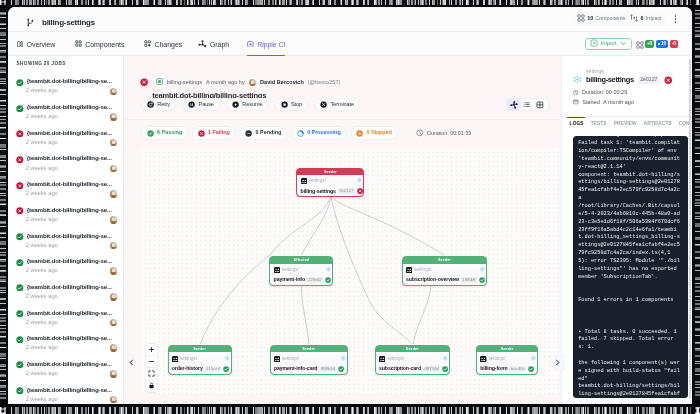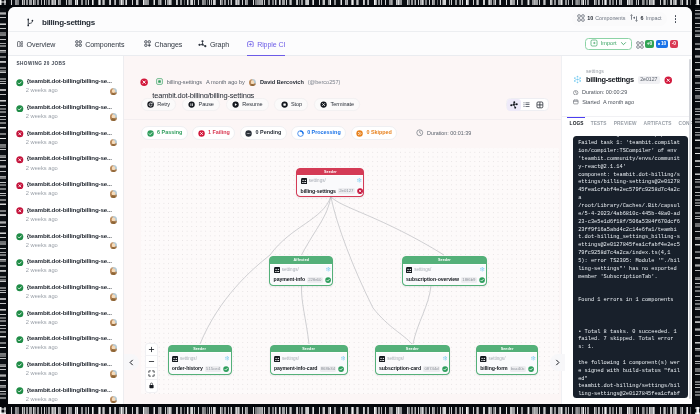--- a/index.html
+++ b/index.html
@@ -86,21 +86,21 @@
          linear-gradient(150deg,#d2a677 0%,#c08f5e 48%,#8e6438 100%);}
   .avatar::after{content:"";position:absolute;left:1.7px;top:5px;width:4.2px;height:3.6px;
        border-radius:50% 50% 0 0;background:#74501e;opacity:.6;}
   .avatar::before{content:"";position:absolute;left:2.5px;top:2.2px;width:2.7px;height:2.8px;
        border-radius:46%;background:#f6dcba;z-index:2;}
 
   
   .main{position:absolute;left:116px;top:49px;width:437.4px;height:348px;background:#fcf6f6;}
   .runhead{position:absolute;left:0;top:0;width:437.4px;height:50px;background:transparent;}
   .runtitle{position:absolute;left:16.4px;top:8px;display:flex;align-items:center;gap:3.6px;}
-  .runtitle .t{font-size:7.5px;font-weight:400;color:#1f252e;letter-spacing:-.18px;line-height:1;margin-top:28px;}
+  .runtitle .t{font-size:7.5px;font-weight:700;color:#1f252e;letter-spacing:-.18px;line-height:1;margin-top:28px;}
   .runsub{position:absolute;left:31.9px;top:22.4px;display:flex;align-items:center;gap:3.8px;
        font-size:5.6px;color:#5b626c;line-height:1;}
   .runsub .who{font-weight:700;color:#1f252e;}
   .runsub .handle{color:#7a818b;}
   .actions{position:absolute;left:16.5px;top:42.4px;display:flex;gap:5.4px;}
   .abtn{display:flex;align-items:center;gap:3.2px;background:#fbfafa;border-radius:6.2px;
        padding:0 5.4px;height:12.3px;font-size:5.55px;color:#2b313a;border:.7px solid #f3f1f2;
        letter-spacing:-.1px;
        line-height:1;box-sizing:border-box;}
   .viewtoggle{position:absolute;left:381.8px;top:42.3px;display:flex;align-items:center;

